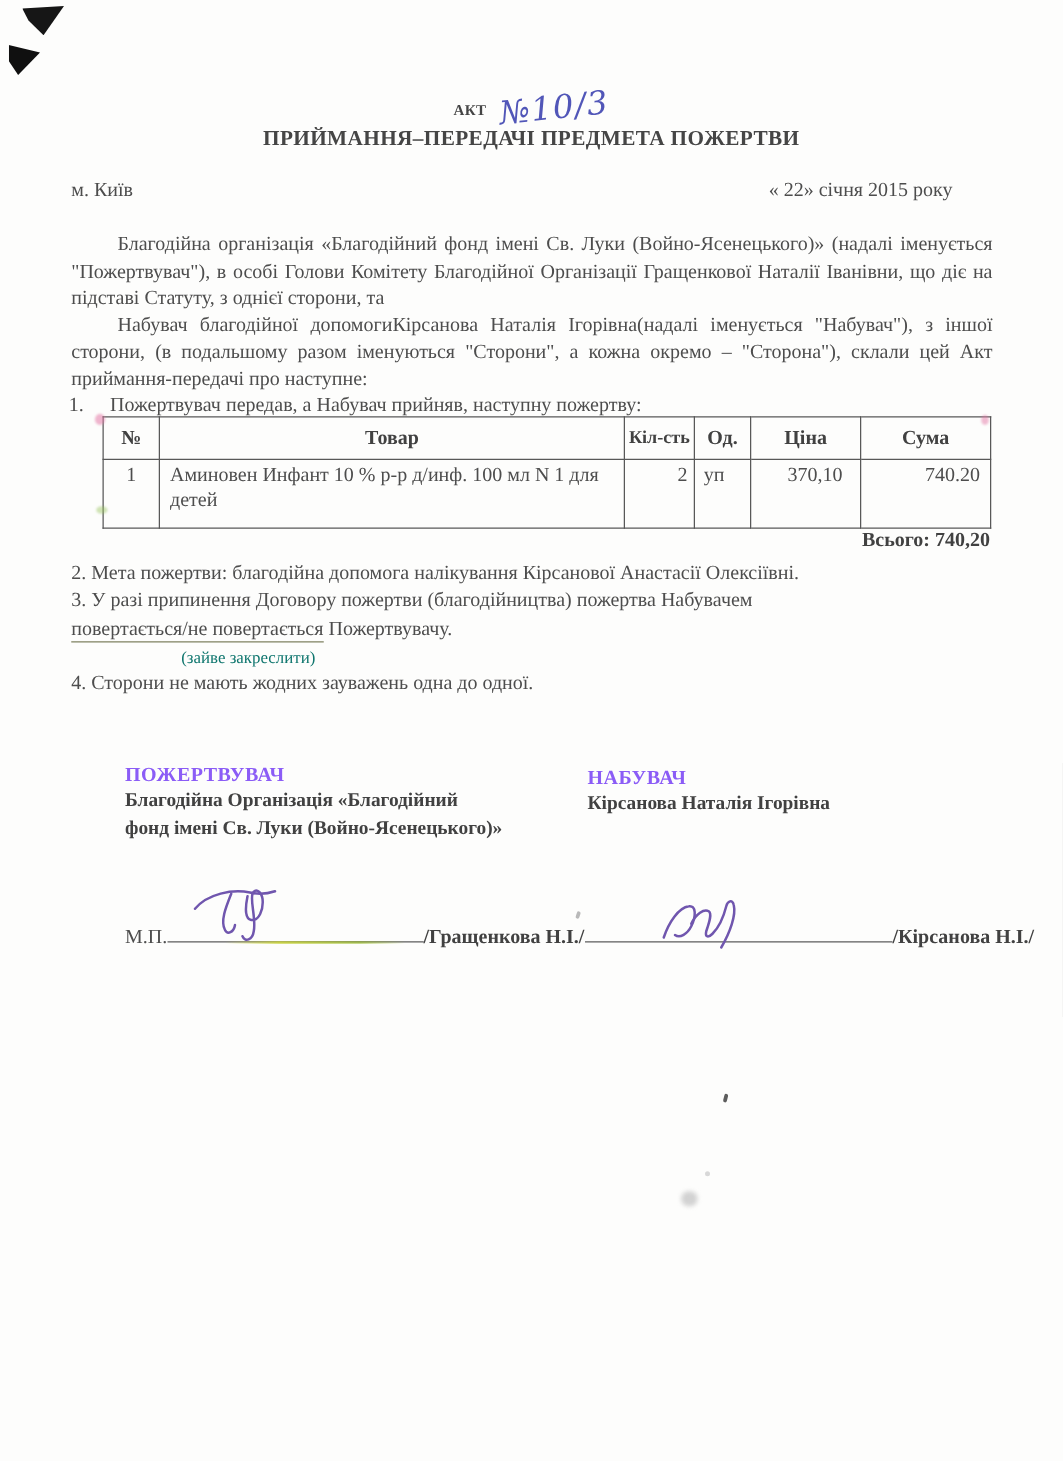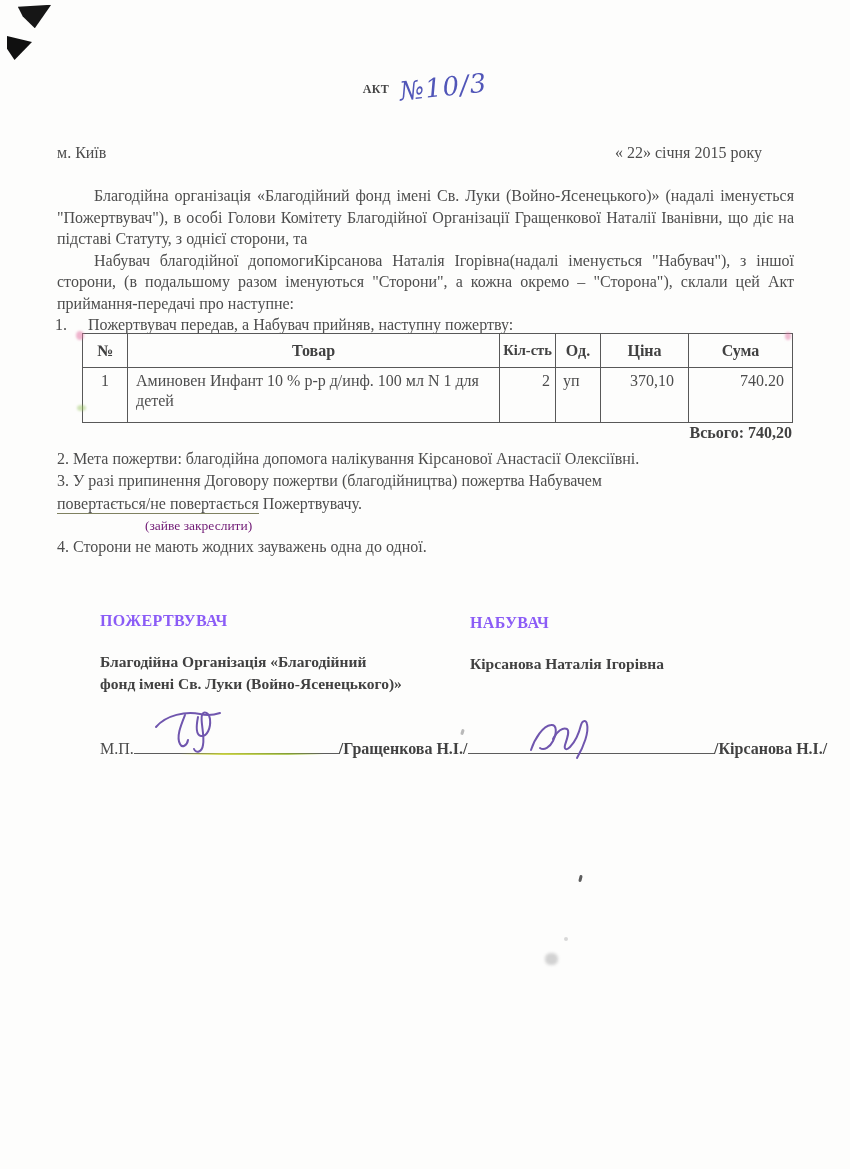--- a/index.html
+++ b/index.html
@@ -61,28 +61,28 @@
   td.c-qty{text-align:right;padding-right:5px;}
   td.c-unit{text-align:left;padding-left:7px;}
   td.c-price{text-align:right;padding-right:14px;}
   td.c-sum{text-align:right;padding-right:8px;}
 
   .total-line{top:424px;left:57px;width:735px;text-align:right;font-size:16px;font-weight:bold;color:#414141;}
 
   
   .items-block{top:448px;left:57px;width:740px;font-size:16px;line-height:22.3px;}
   .uline{border-bottom:1.6px solid #7f8160;padding-bottom:1px;}
-  .note-line{margin-left:88px;font-size:13.5px;line-height:21px;color:#701a75;}
+  .note-line{margin-left:88px;font-size:13.5px;line-height:21px;color:#0f766e;}
 
   
   .sig-col{width:350px;font-size:16px;}
   .sig-left-col{top:612px;left:100px;}
   .sig-right-col{top:614px;left:470px;}
   .sig-heading{font-weight:bold;color:#8b5cf6;letter-spacing:.4px;}
-  .sig-org{margin-top:21px;font-weight:bold;color:#414141;font-size:15.5px;line-height:22px;}
+  .sig-org{font-weight:bold;color:#414141;font-size:15.5px;line-height:22px;}
 
   .sig-row{top:740px;font-size:16px;display:flex;align-items:baseline;white-space:nowrap;}
   .sig-row-left{left:100px;}
   .sig-row-right{left:468px;}
   .sig-line{display:inline-block;height:13px;border-bottom:1.6px solid #5c5c5c;}
   .sig-line-left{width:205px;position:relative;}
   .sig-line-left::after{ 
     content:"";position:absolute;left:46px;bottom:-2px;width:144px;height:2.4px;
     background:linear-gradient(90deg,rgba(195,205,45,0),rgba(200,210,60,.9) 30%,rgba(150,185,40,.7) 75%,rgba(195,205,45,0));
   }
@@ -98,20 +98,21 @@
 
 <div class="page">
 
   <div class="abs corner-mark1"></div>
   <div class="abs corner-mark2"></div>
 
   <div class="abs title-wrap">
     <div>
       <span class="title-main">АКТ</span><span class="handwritten-no" style="color: rgb(81, 86, 184);">№10/3</span>
     </div>
+    <div class="title-sub">ПРИЙМАННЯ–ПЕРЕДАЧІ ПРЕДМЕТА ПОЖЕРТВИ</div>
   </div>
 
   <div class="abs dateline">
     <span>м. Київ</span>
     <span>« 22» січня 2015 року</span>
   </div>
 
   <div class="abs body-text">
     <p>Благодійна організація «Благодійний фонд імені Св. Луки (Войно-Ясенецького)» (надалі іменується "Пожертвувач"), в особі Голови Комітету Благодійної Організації Гращенкової Наталії Іванівни, що діє на підставі Статуту, з однієї сторони, та</p>
     <p>Набувач благодійної допомогиКірсанова Наталія Ігорівна(надалі іменується "Набувач"), з іншої сторони, (в подальшому разом іменуються "Сторони", а кожна окремо – "Сторона"), склали цей Акт приймання-передачі про наступне:</p>

